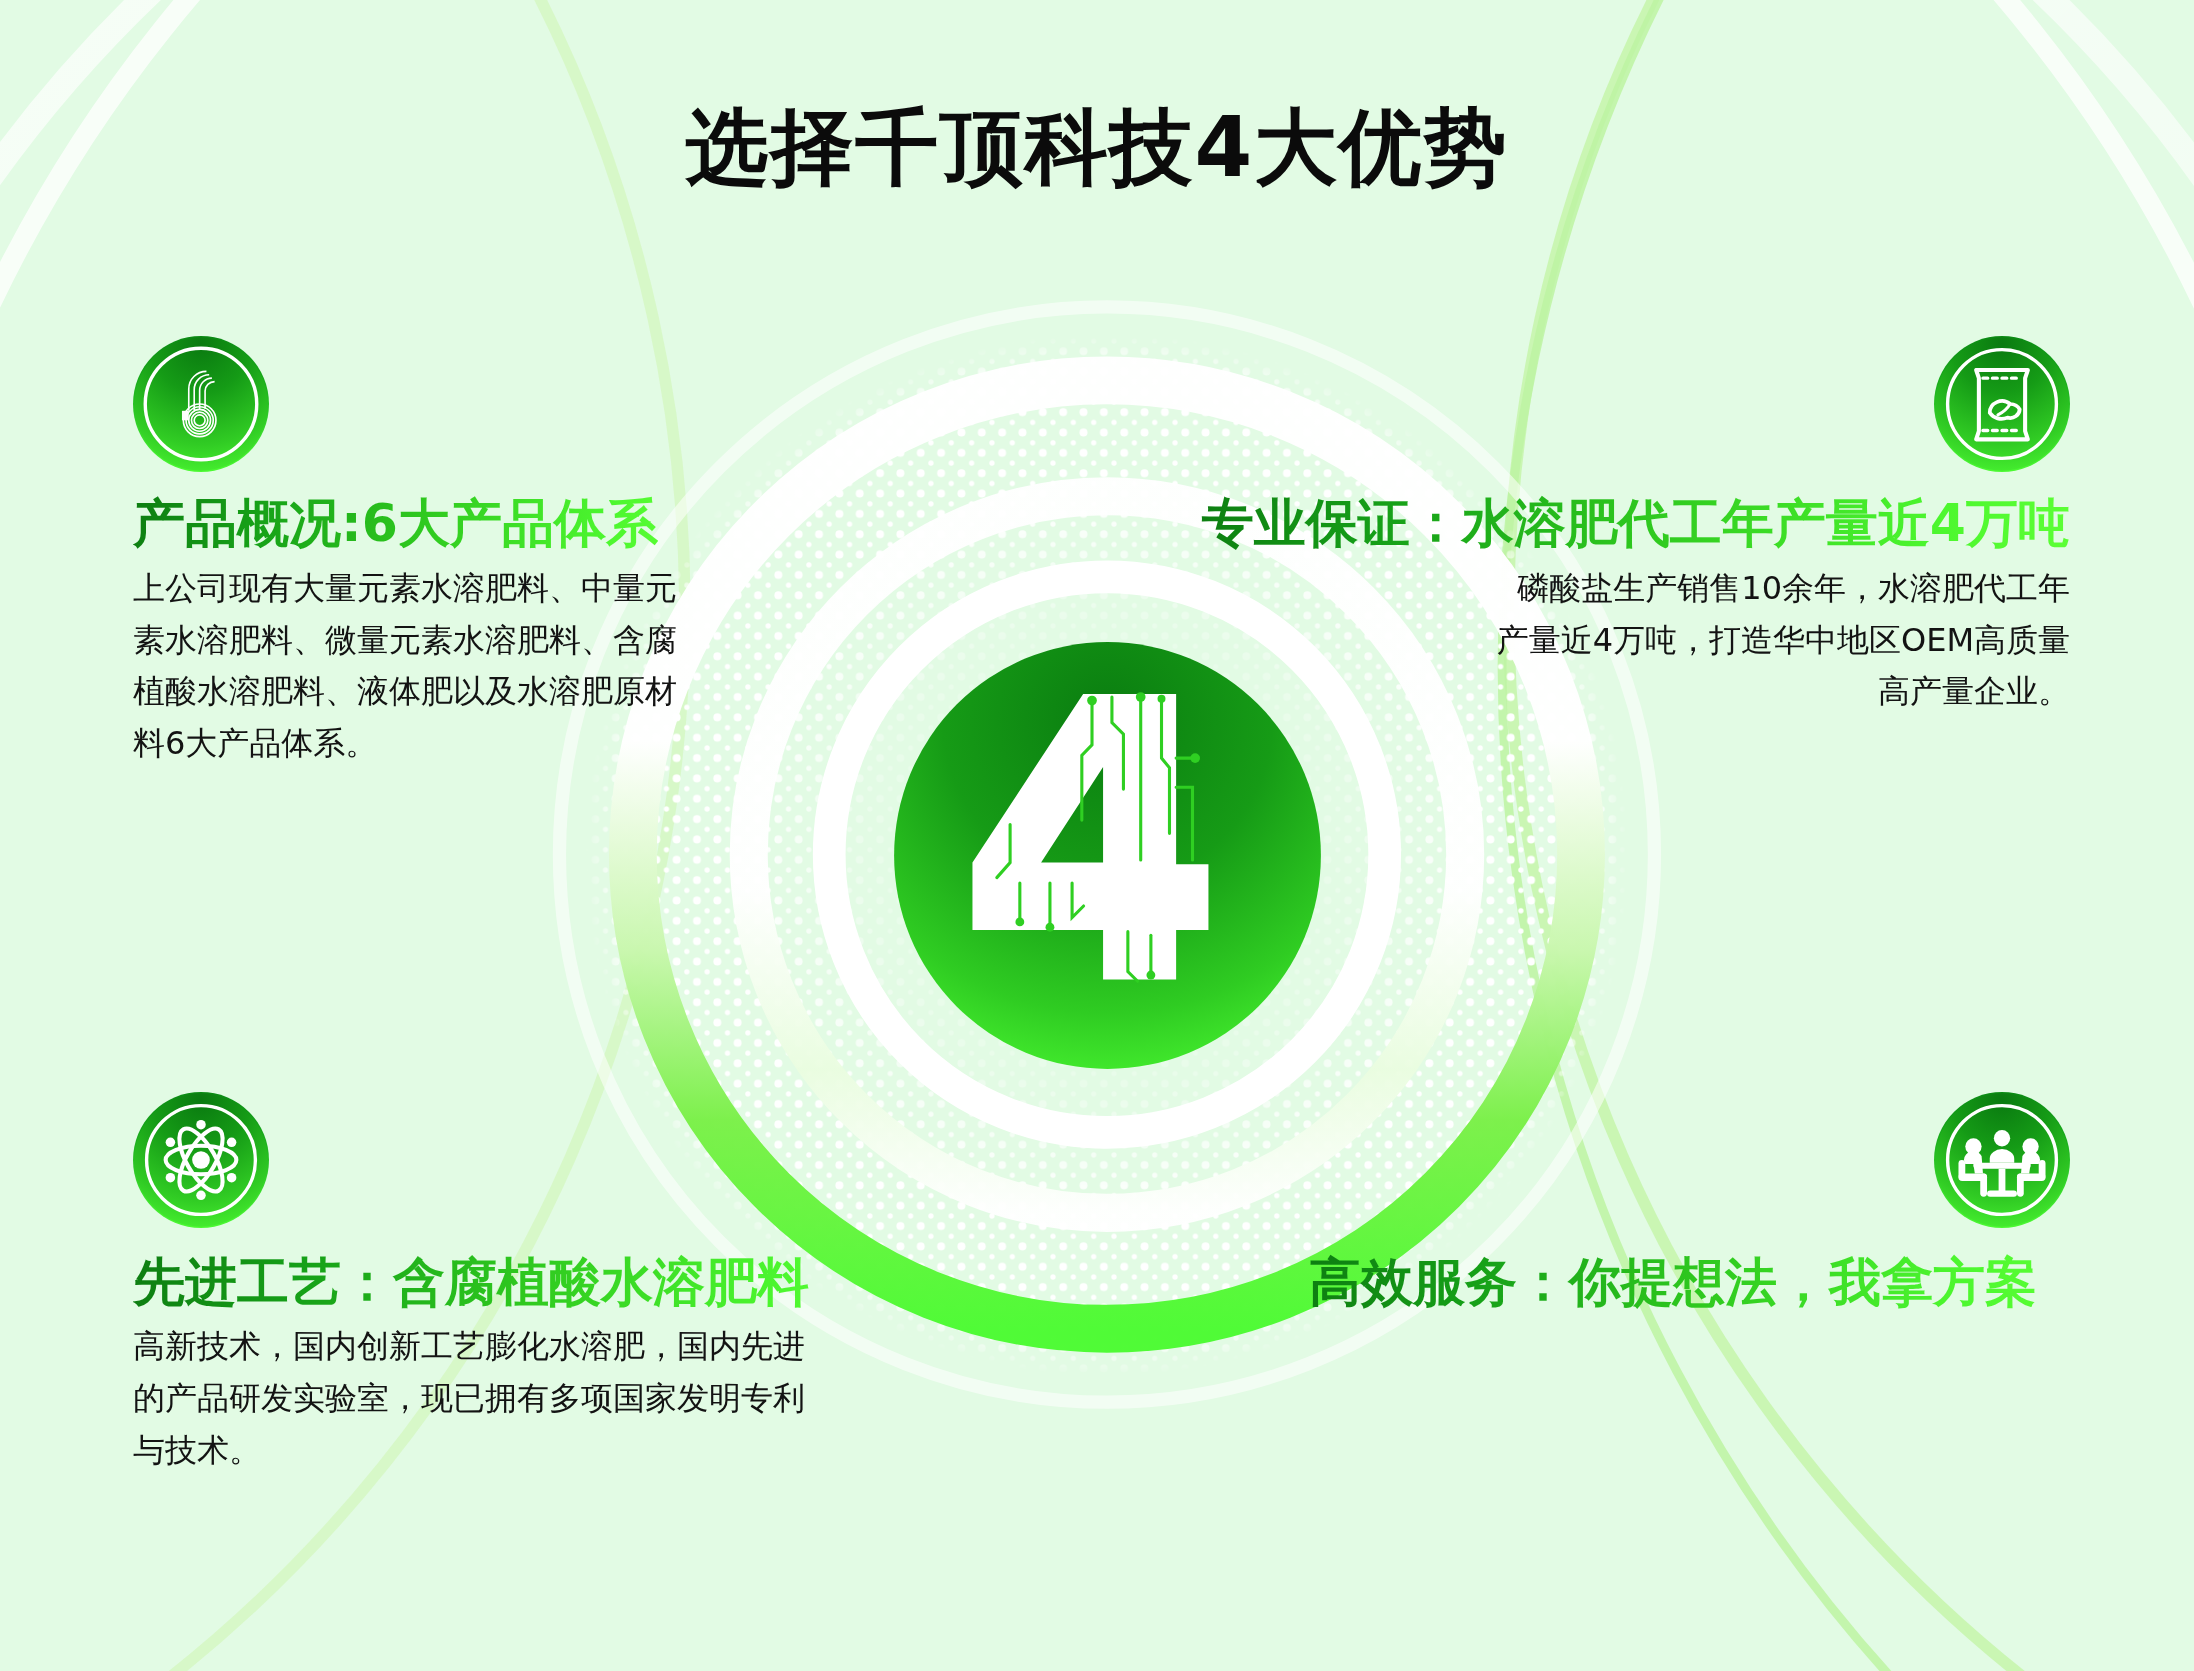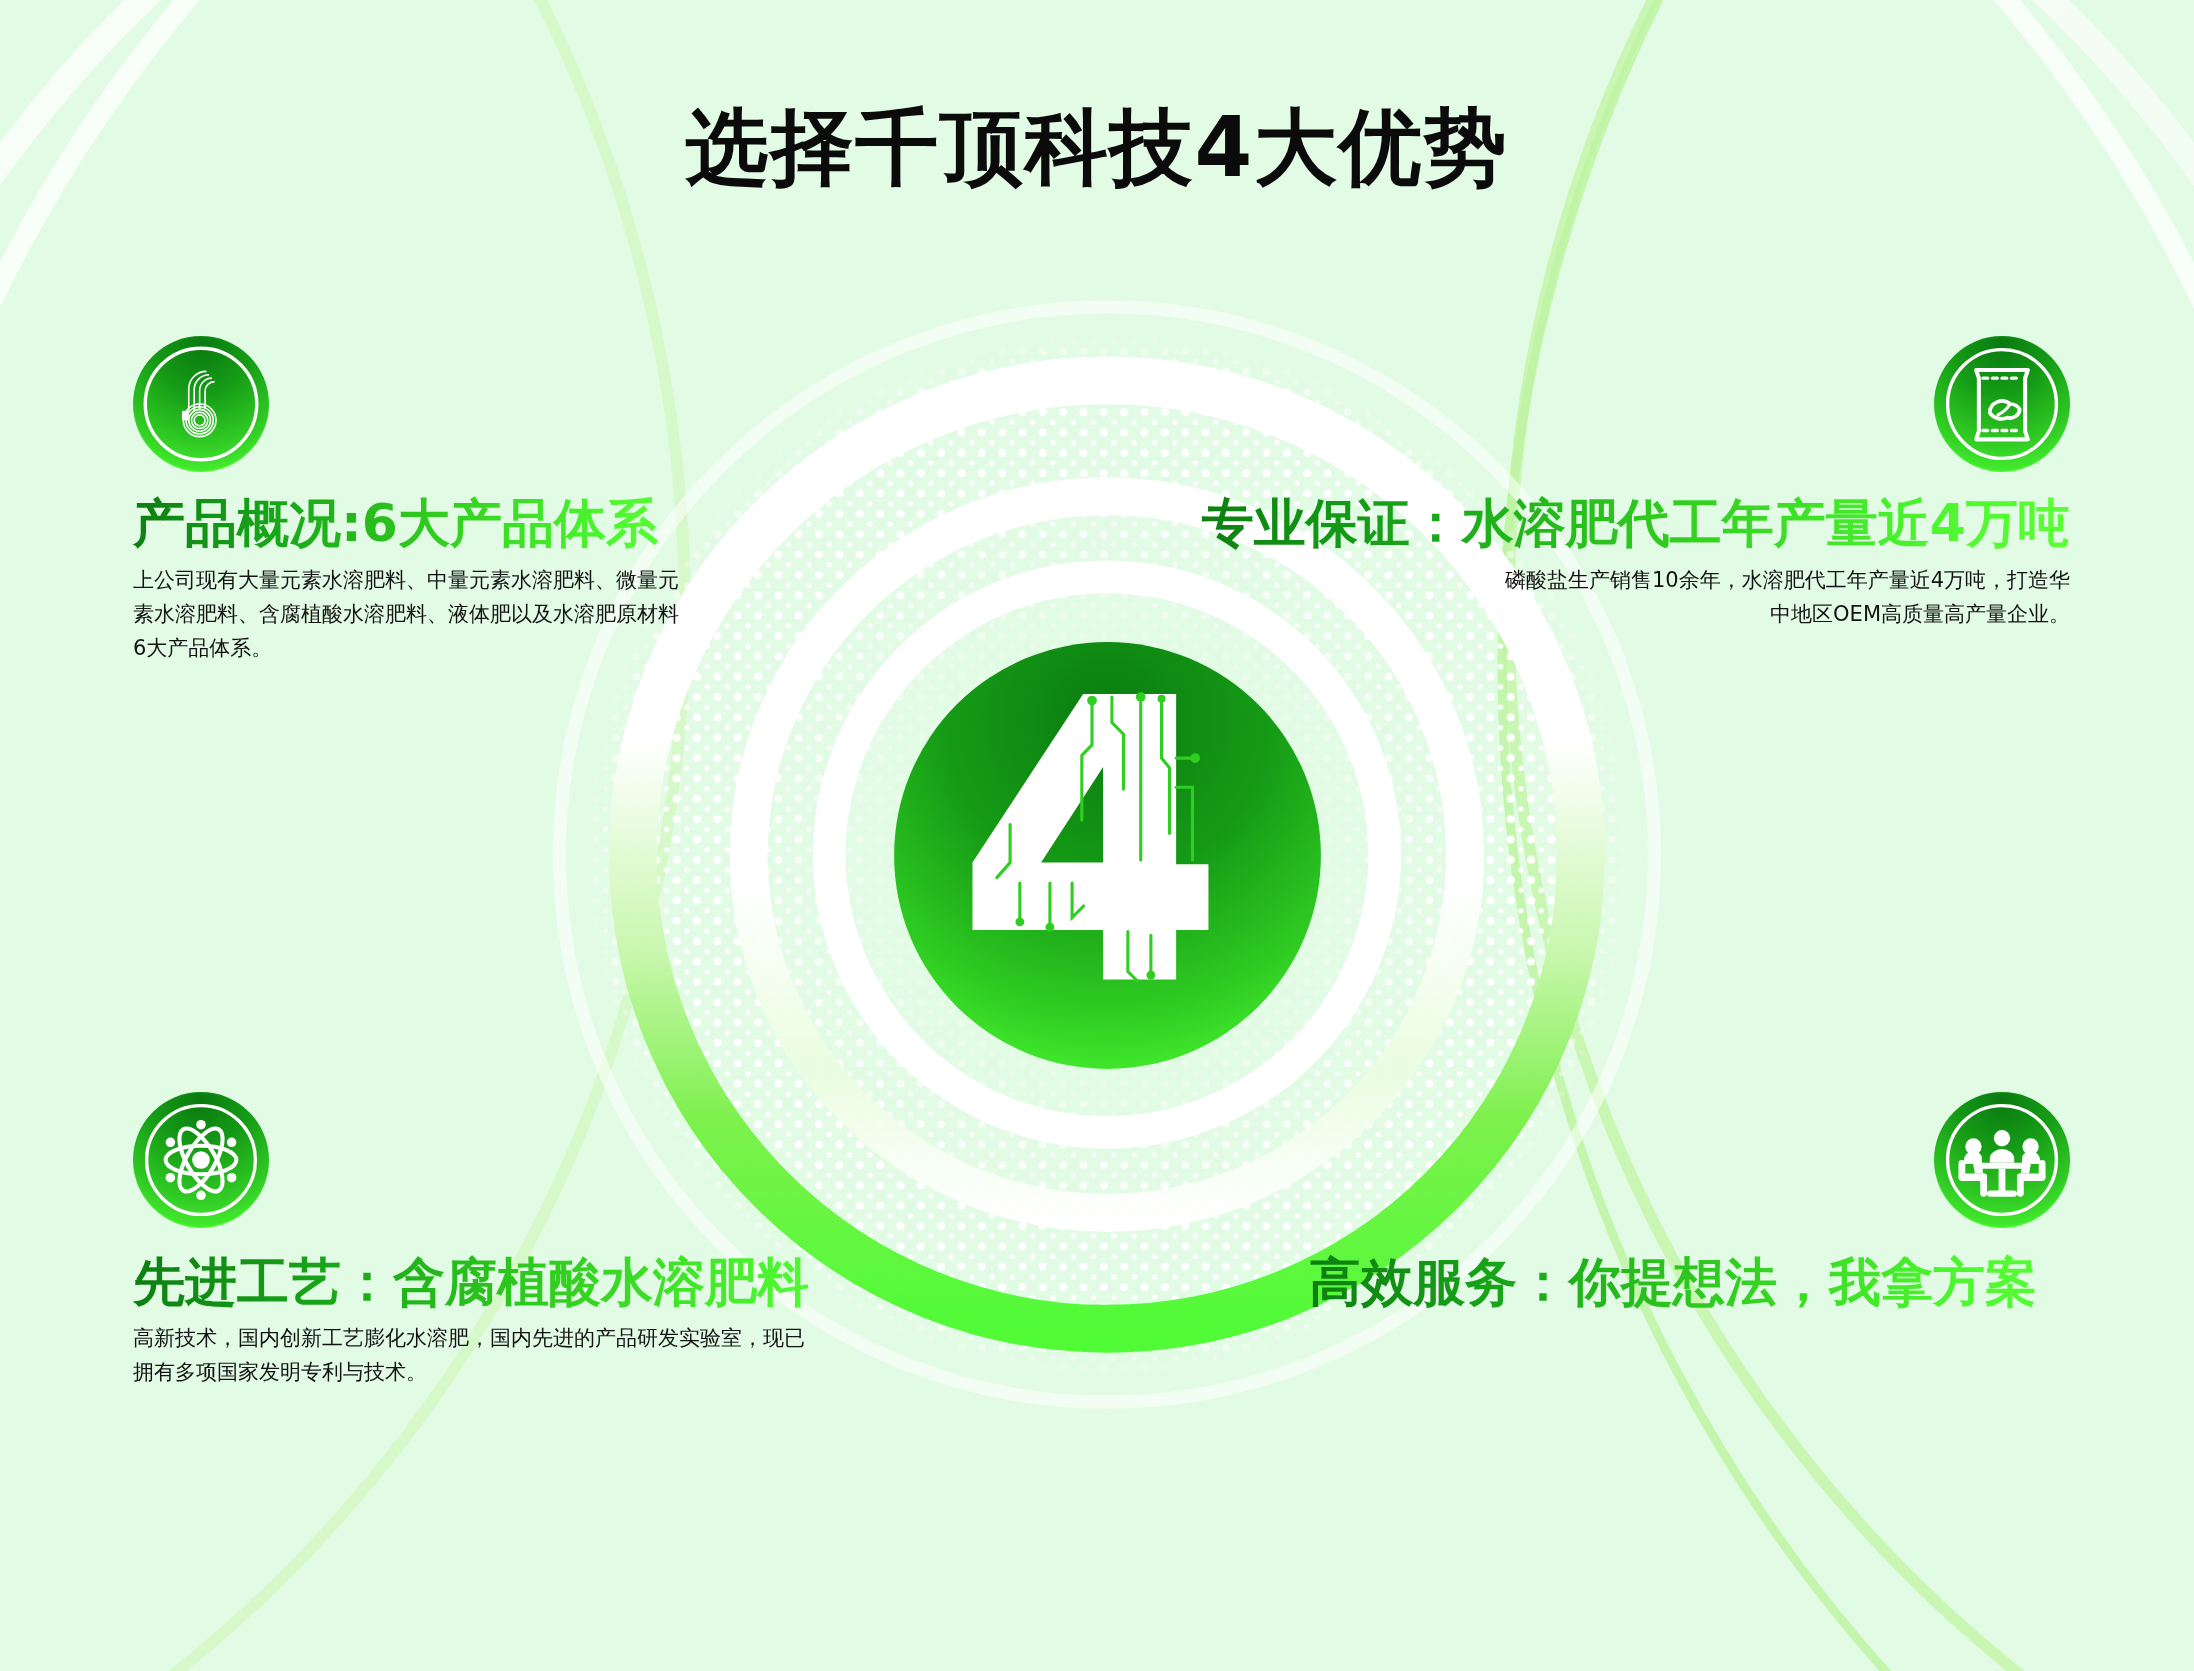--- a/index.html
+++ b/index.html
@@ -45,21 +45,21 @@
 
   .q-head{
     font-size:52px;font-weight:bold;white-space:nowrap;
     font-family:"DejaVu Sans","Liberation Sans",sans-serif;
     background:linear-gradient(100deg,#0d7d11 0%,#16a018 22%,#2fc91f 52%,#4df72f 85%,#5cff35 100%);
     -webkit-background-clip:text;background-clip:text;
     color:transparent;-webkit-text-fill-color:transparent;
     line-height:1.22;
   }
   .q-body{
-    font-size:21px;line-height:1.62;color:#131313;
+    font-size:32px;line-height:1.62;color:#131313;
     font-family:"DejaVu Sans","Liberation Sans",sans-serif;
   }
 
   .q-tl .icon-badge{margin-bottom:20.3px;}
   .q-tl .q-head{margin-bottom:7px;}
   .q-tr .icon-badge{margin-bottom:20.3px;}
   .q-tr .q-head{margin-bottom:7px;text-align:right;margin-top:14px;}
   .q-tr .q-body{text-align:right;width:584px;margin-left:auto;}
   .q-bl .icon-badge{margin-bottom:23px;}
   .q-bl .q-head{margin-bottom:7px;}

